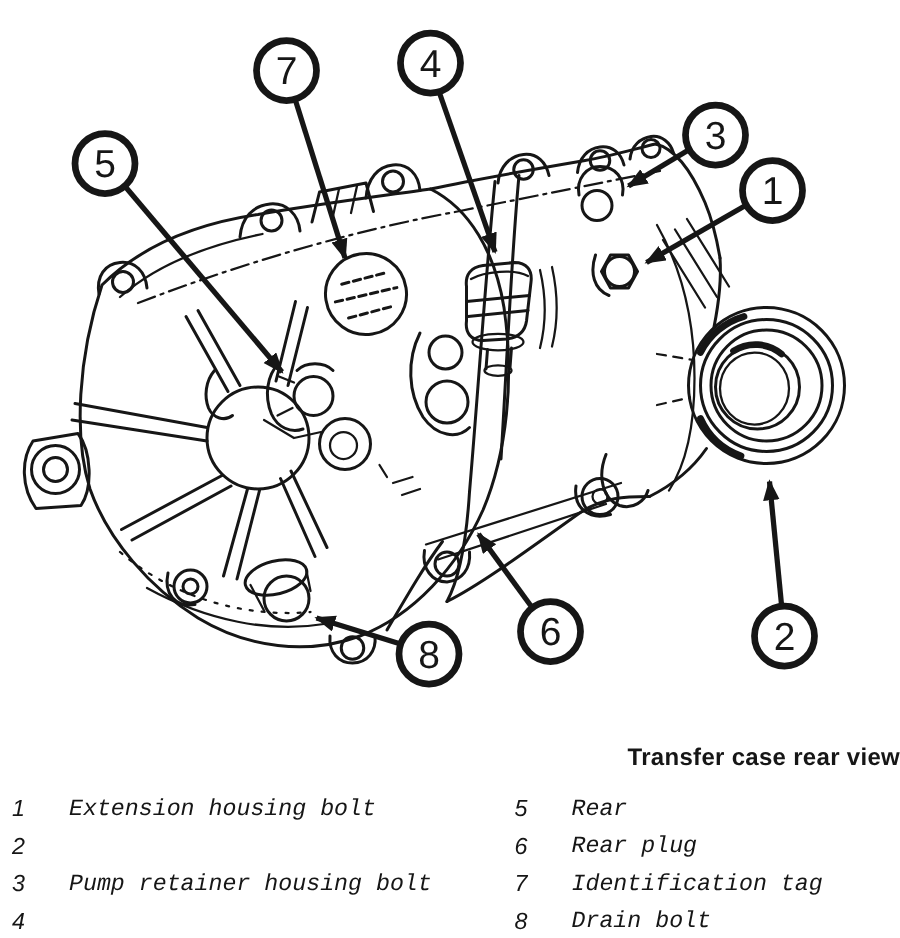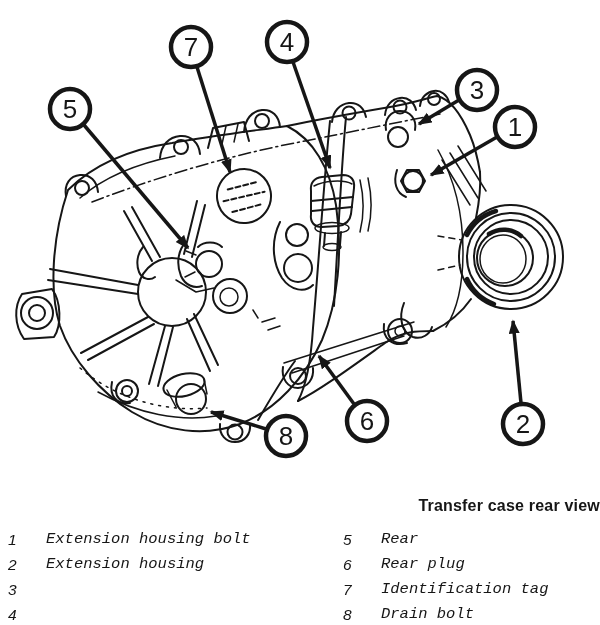--- a/index.html
+++ b/index.html
@@ -201,24 +201,24 @@
   <div id="caption">Transfer case rear view</div>
 
   <div id="legend">
     <div class="lcol lcol-left">
       <div class="lrow">
         <span class="lnum">1</span>
         <span class="llabel">Extension housing bolt</span>
       </div>
       <div class="lrow">
         <span class="lnum">2</span>
-        <span class="llabel">Extension housing</span>
       </div>
       <div class="lrow">
         <span class="lnum">3</span>
+        <span class="llabel">Pump retainer housing bolt</span>
       </div>
       <div class="lrow">
         <span class="lnum">4</span>
       </div>
     </div>
     <div class="lcol lcol-right">
       <div class="lrow">
         <span class="lnum">5</span>
         <span class="llabel">Rear</span>
       </div>

